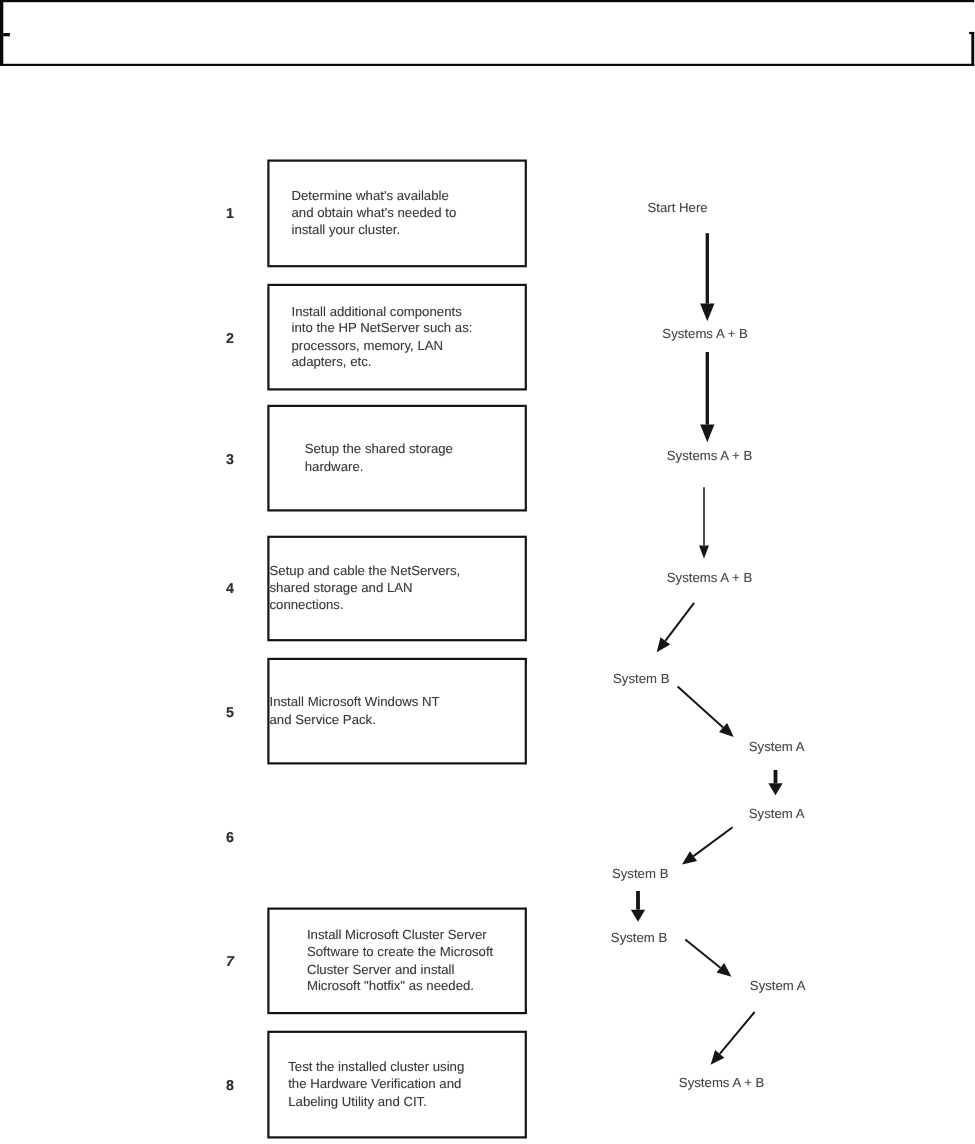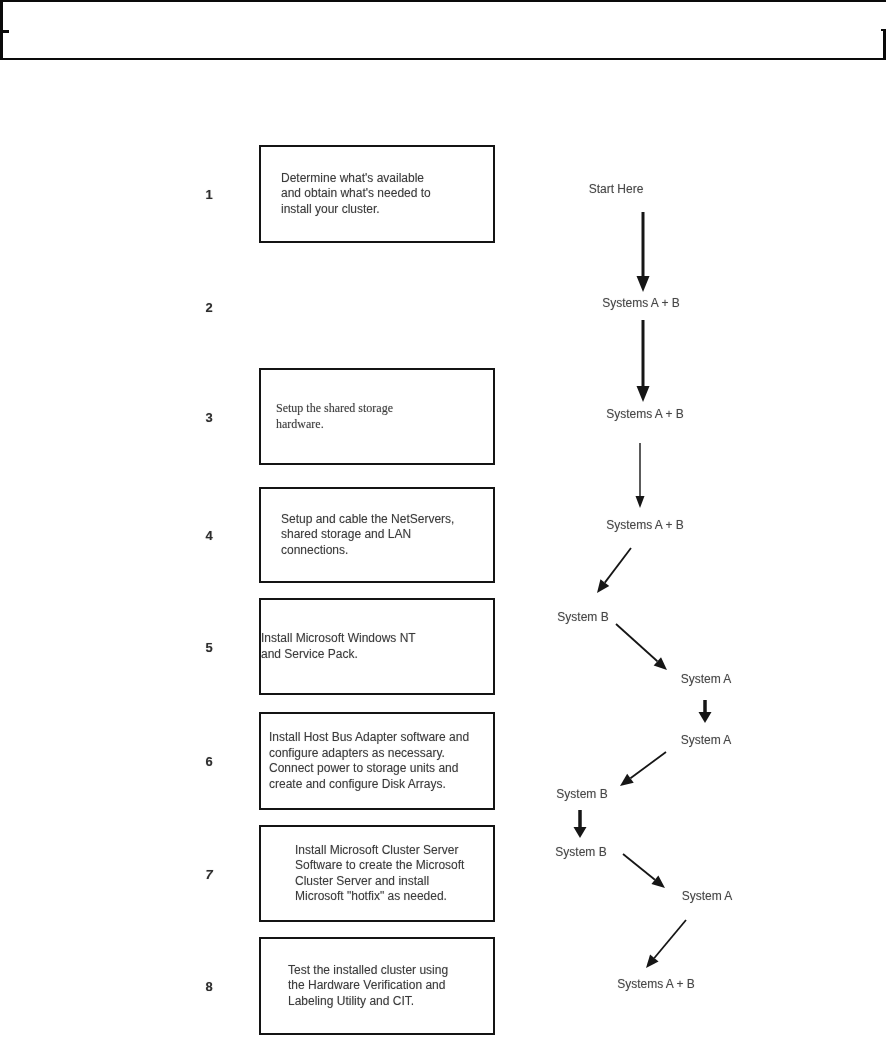--- a/index.html
+++ b/index.html
@@ -30,21 +30,21 @@
   
   .step-row{position:absolute;left:0;width:886px;}
   .step-num{
     position:absolute;left:189px;width:40px;text-align:center;
     top:50%;transform:translateY(-50%);
     font-size:13px;font-weight:bold;color:#2e2e2e;
     text-shadow:0 0 1px rgba(70,70,70,.45);
   }
   .step-num.italic{font-style:italic;}
   .step-box{
-    position:absolute;left:259px;width:236px;height:100%;
+    position:absolute;left:243px;width:236px;height:100%;
     box-sizing:border-box;
     border:2px solid #141414;
     display:flex;align-items:center;
     background:#ffffff;
   }
   .step-text{
     font-size:12px;line-height:15.5px;color:#3b3b3b;
     white-space:pre-line;
     text-shadow:0 0 1px rgba(90,90,90,.4);
     padding-right:4px;
@@ -72,65 +72,65 @@
       <div class="step-row" style="top: 145px; height: 98px;">
         <div class="step-num">1</div>
         <div class="step-box">
           <div class="step-text" style="padding-left: 20px;">Determine what's available
 and obtain what's needed to
 install your cluster.</div>
         </div>
       </div>
       <div class="step-row" style="top: 258px; height: 97px;">
         <div class="step-num">2</div>
+        <div class="step-box">
+          <div class="step-text" style="padding-left: 20px;">Install additional components
+into the HP NetServer such as:
+processors, memory, LAN
+adapters, etc.</div>
+        </div>
       </div>
       <div class="step-row" style="top: 368px; height: 97px;">
         <div class="step-num">3</div>
         <div class="step-box">
-          <div class="step-text" style="padding-left: 15px; font-family: Liberation Serif, serif;">Setup the shared storage
+          <div class="step-text" style="padding-left: 32px;">Setup the shared storage
 hardware.</div>
         </div>
       </div>
       <div class="step-row" style="top: 487px; height: 96px;">
         <div class="step-num">4</div>
         <div class="step-box">
-          <div class="step-text" style="padding-left: 20px;">Setup and cable the NetServers,
+          <div class="step-text" style="">Setup and cable the NetServers,
 shared storage and LAN
 connections.</div>
         </div>
       </div>
       <div class="step-row" style="top: 598px; height: 97px;">
         <div class="step-num">5</div>
         <div class="step-box">
           <div class="step-text" style="">Install Microsoft Windows NT
 and Service Pack.</div>
         </div>
       </div>
       <div class="step-row" style="top: 712px; height: 98px;">
         <div class="step-num">6</div>
-        <div class="step-box">
-          <div class="step-text" style="padding-left: 8px;">Install Host Bus Adapter software and
-configure adapters as necessary.
-Connect power to storage units and
-create and configure Disk Arrays.</div>
-        </div>
       </div>
       <div class="step-row" style="top: 825px; height: 97px;">
         <div class="step-num italic">7</div>
         <div class="step-box">
           <div class="step-text" style="padding-left: 34px;">Install Microsoft Cluster Server
 Software to create the Microsoft
 Cluster Server and install
 Microsoft "hotfix" as needed.</div>
         </div>
       </div>
       <div class="step-row" style="top: 937px; height: 98px;">
         <div class="step-num">8</div>
         <div class="step-box">
-          <div class="step-text" style="padding-left: 27px;">Test the installed cluster using
+          <div class="step-text" style="padding-left: 17px;">Test the installed cluster using
 the Hardware Verification and
 Labeling Utility and CIT.</div>
         </div>
       </div>
     </div>
 
   <svg id="flow-arrows" width="886" height="1040" viewBox="0 0 886 1040">
       <g>
         <line x1="643" y1="212" x2="643" y2="276" stroke="#161616" stroke-width="3"></line>
         <polygon points="643,292 636.5,276 649.5,276" fill="#161616"></polygon>

